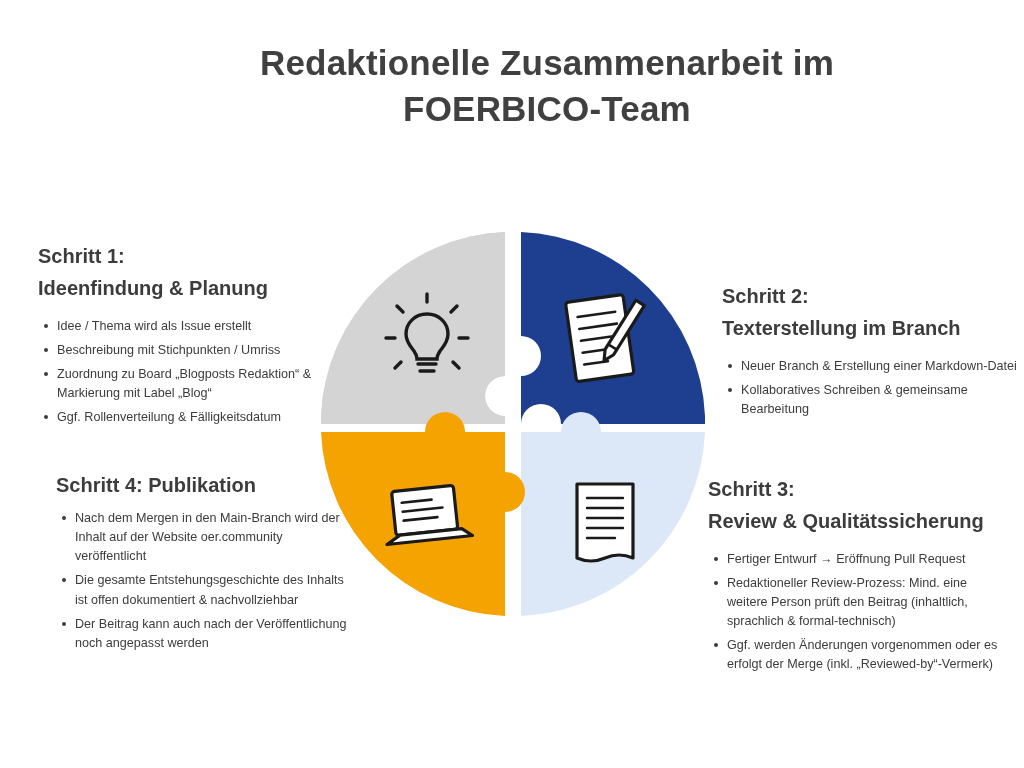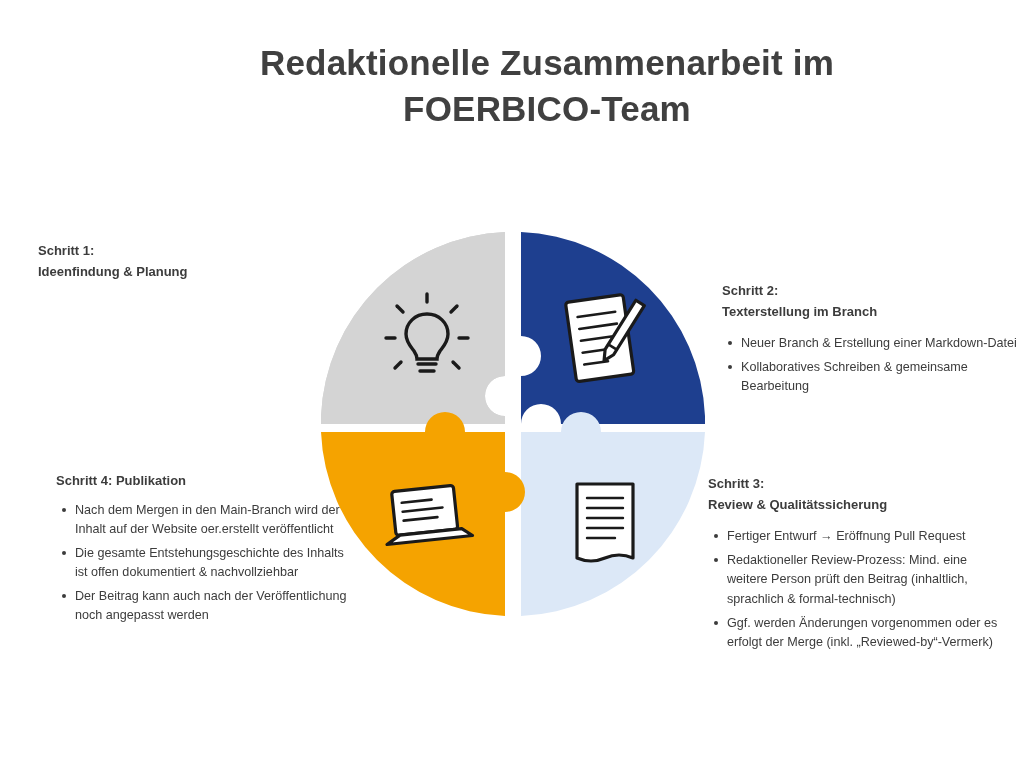--- a/index.html
+++ b/index.html
@@ -41,21 +41,21 @@
     height: 392px;
   }
   .puzzle svg { display: block; }
 
   
   .step {
     position: absolute;
   }
   .step h2 {
     margin: 0;
-    font-size: 13px;
+    font-size: 20px;
     font-weight: bold;
     color: #3c3c3c;
     line-height: 1.62;
   }
   .step h2 .l2 { display: block; }
   .step ul {
     margin: 12px 0 0 0;
     padding: 0 0 0 17px;
     list-style: none;
   }
@@ -172,39 +172,45 @@
       </g>
     </g>
   </svg>
 </div>
 
 <div class="step" id="step1">
   <h2>
     <span>Schritt 1:</span>
     <span class="l2">Ideenfindung &amp; Planung</span>
   </h2>
+  <ul>
+    <li>Idee / Thema wird als Issue erstellt</li>
+    <li>Beschreibung mit Stichpunkten / Umriss</li>
+    <li>Zuordnung zu Board „Blogposts Redaktion“ &amp; Markierung mit Label „Blog“</li>
+    <li>Ggf. Rollenverteilung &amp; Fälligkeitsdatum</li>
+  </ul>
 </div>
 
 <div class="step" id="step2">
   <h2>
     <span>Schritt 2:</span>
     <span class="l2">Texterstellung im Branch</span>
   </h2>
   <ul>
     <li>Neuer Branch &amp; Erstellung einer Markdown-Datei</li>
     <li>Kollaboratives Schreiben &amp; gemeinsame Bearbeitung</li>
   </ul>
 </div>
 
 <div class="step" id="step4">
   <h2>
     <span>Schritt 4: Publikation</span>
   </h2>
   <ul>
-    <li> Nach dem Mergen in den Main-Branch wird der Inhalt auf der Website oer.erstellt veröffentlicht</li>
+    <li> Nach dem Mergen in den Main-Branch wird der Inhalt auf der Website oer.community veröffentlicht</li>
     <li>Die gesamte Entstehungsgeschichte des Inhalts ist offen dokumentiert &amp; nachvollziehbar</li>
     <li>Der Beitrag kann auch nach der Veröffentlichung noch angepasst werden</li>
   </ul>
 </div>
 
 <div class="step" id="step3">
   <h2>
     <span>Schritt 3:</span>
     <span class="l2">Review &amp; Qualitätssicherung</span>
   </h2>

